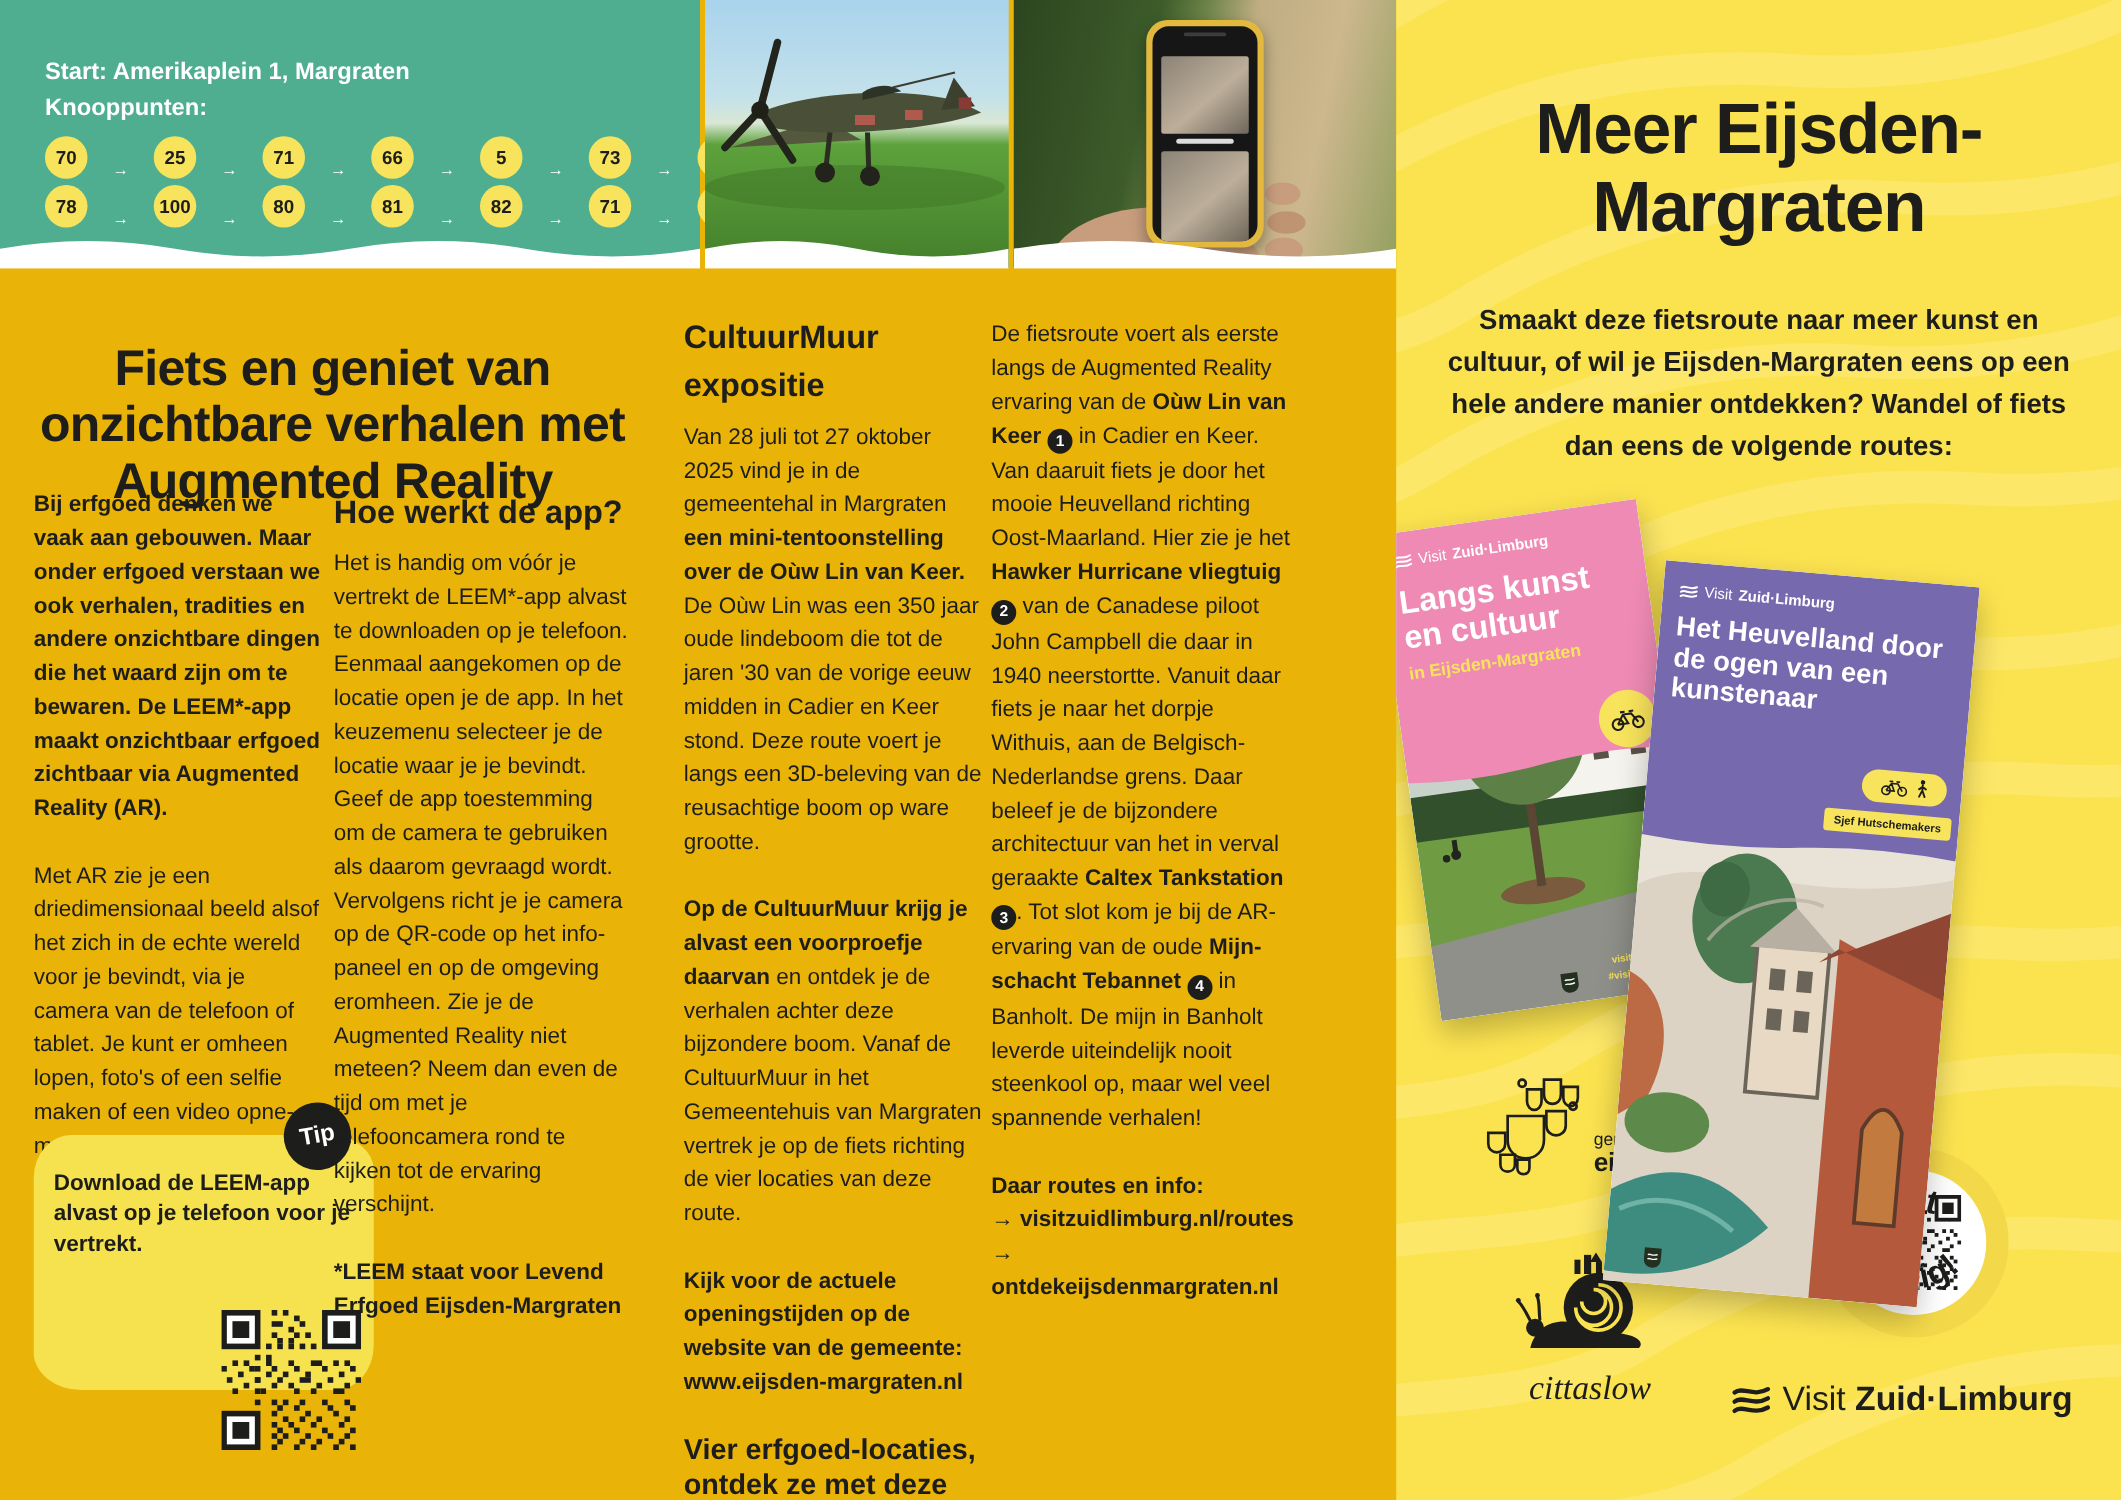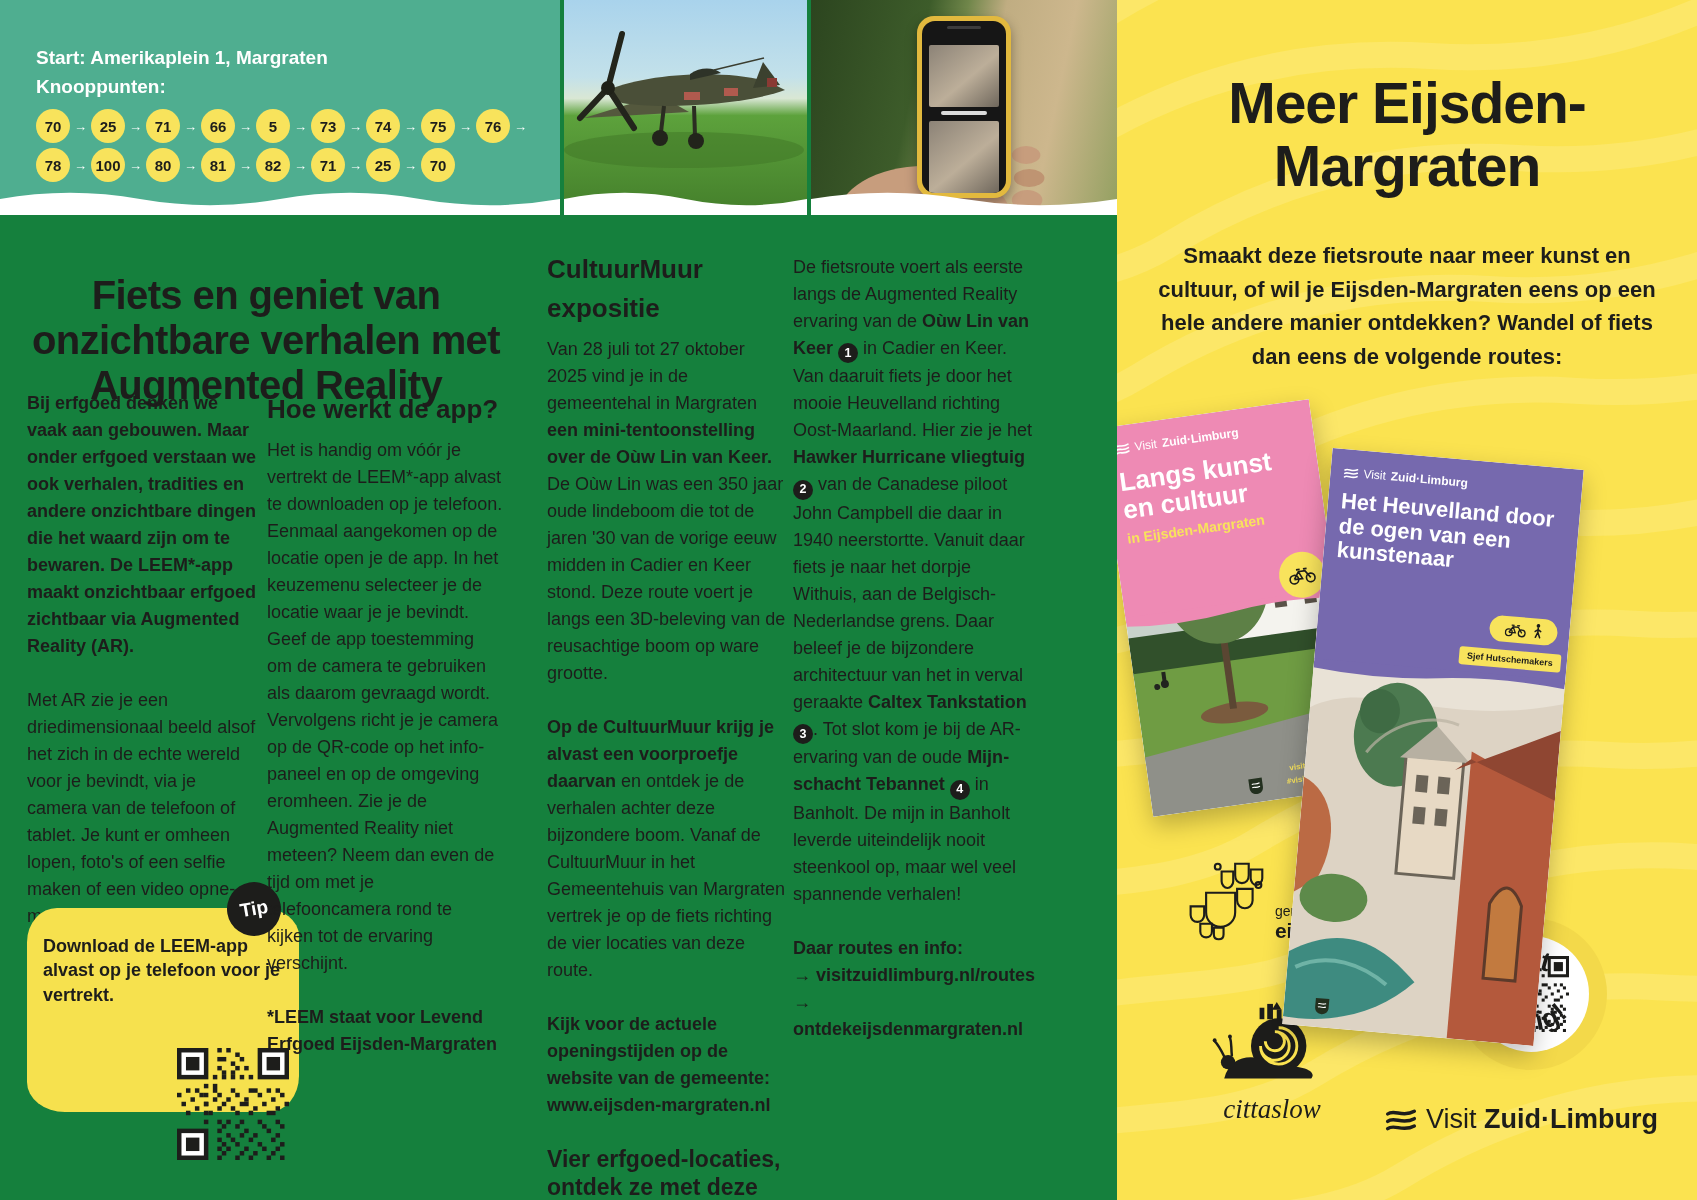--- a/index.html
+++ b/index.html
@@ -1,25 +1,25 @@
 <!DOCTYPE html>
 <html><head>
 <meta charset="utf-8">
 <style>
   html,body{margin:0;padding:0;background:#e8e8e8;}
-  .page{position:relative;width:1697px;height:1200px;background:#15803d;overflow:hidden;
+  .page{position:relative;width:1697px;height:1200px;background:#eab308;overflow:hidden;
         font-family:"Liberation Sans",sans-serif;color:#1d1d1b;}
 
   
   .green-panel{position:absolute;left:0;top:0;width:560px;height:214px;background:#4fae90;}
   .wave{position:absolute;left:0;bottom:-1px;width:100%;height:32px;fill:#ffffff;}
   .green-inner{padding:44px 0 0 36px;}
   .start-line,.knp-label{font-size:19px;font-weight:800;color:#ffffff;line-height:1.5;}
   .knp-rows{margin-top:8px;}
-  .knp-row{display:flex;align-items:center;gap:4px;margin-bottom:5px;}
+  .knp-row{display:flex;align-items:flex-end;gap:20px;margin-bottom:5px;}
   .knp{width:34px;height:34px;border-radius:50%;background:#f8e35c;color:#1d1d1b;
        display:flex;align-items:center;justify-content:center;font-size:15px;font-weight:800;flex:0 0 auto;}
   .knp-arrow{color:#ffffff;font-weight:800;font-size:13px;flex:0 0 auto;}
 
   .photo{position:absolute;top:0;height:214px;overflow:visible;}
   .photo-clip{position:absolute;inset:0;overflow:hidden;}
   .photo-plane{left:564px;width:243px;}
   .photo-plane .photo-clip{background:linear-gradient(180deg,#a9d3ec 0%,#c3e1ea 36%,#d9e7d4 46%,#5da23c 54%,#447f2b 100%);}
   .photo-phone{left:811px;width:306px;}
   .photo-phone .photo-clip{background:linear-gradient(102deg,#2c451f 0%,#3d5c2a 34%,#70864a 45%,#c0ad82 56%,#cdb78d 76%,#93a061 100%);}

